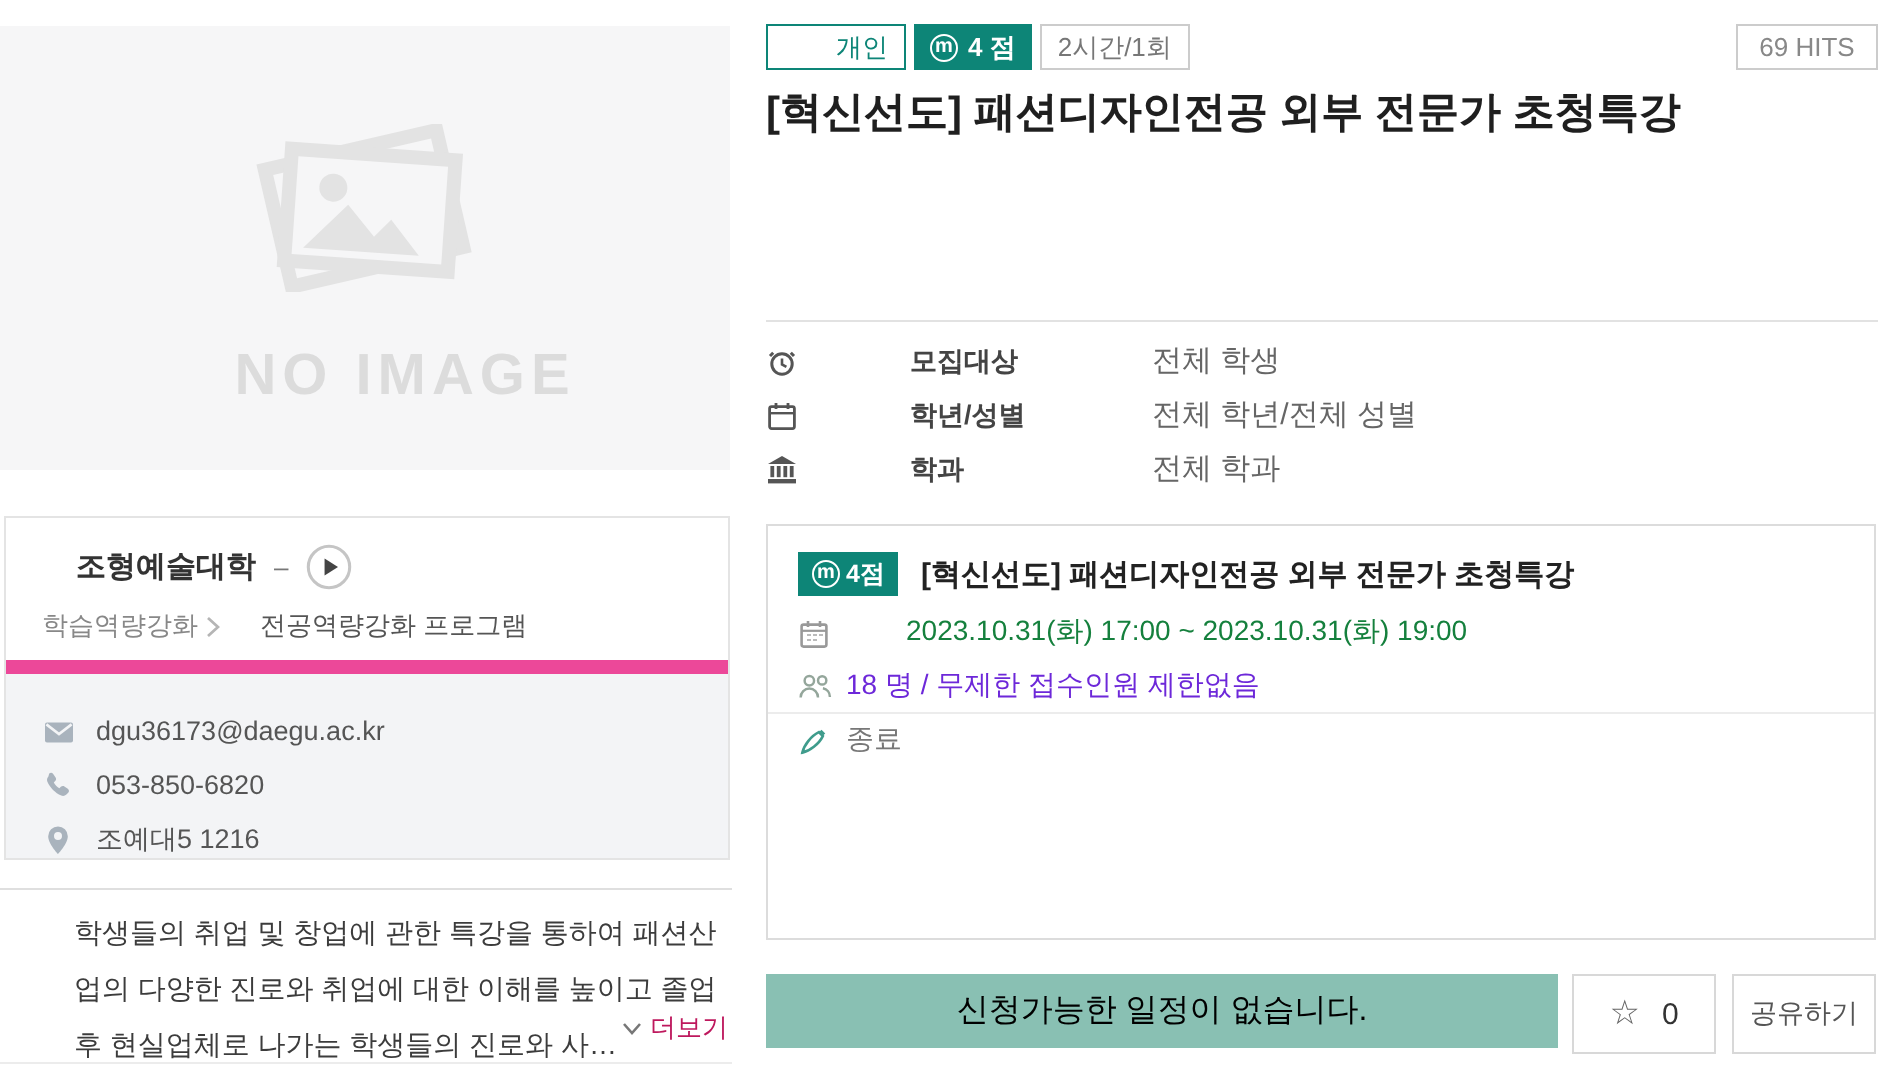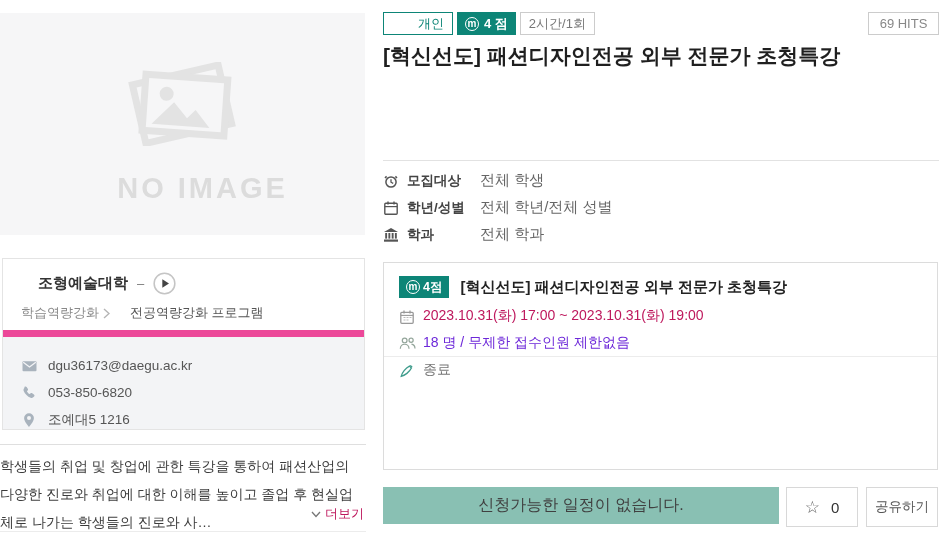--- a/index.html
+++ b/index.html
@@ -19,59 +19,59 @@
   .play-btn { width:23px; height:23px; cursor:pointer; display:inline-flex; }
   .breadcrumb { margin-top:9px; display:flex; align-items:center; font-size:13px; }
   .crumb-parent { color:#888; cursor:pointer; }
   .crumb-sep { margin:0 6px 0 4px; display:inline-flex; }
   .crumb-child { color:#555; margin-left:14px; cursor:pointer; }
   .org-contacts { position:absolute; left:0; right:0; top:71px; bottom:0; background:#f3f4f6; border-top:7px solid #ec4899; padding:15px 18px 0 18px; }
   .contact-row { display:flex; align-items:center; height:27px; font-size:13.5px; color:#555; }
   .contact-row .cicon { width:17px; height:16px; margin-right:10px; display:inline-flex; }
 
   .description { position:absolute; left:0; top:444px; width:366px; height:88px; border-top:1px solid #dfdfdf; border-bottom:1px solid #ececec; padding-top:7px; }
-  .description p { font-size:14px; line-height:28px; color:#3c3c3c; }
+  .description p { font-size:14px; line-height:28px; color:#3c3c3c;padding-left:37px; }
   .more-btn { position:absolute; right:2px; bottom:8px; font-size:13px; color:#be185d; cursor:pointer; display:inline-flex; align-items:center; }
   .more-btn svg { margin-right:4px; }
 
   
   .badge-row { position:absolute; left:383px; top:12px; display:flex; }
   .badge { display:inline-flex; align-items:center; justify-content:center; height:23px; padding:0 8px; font-size:13px; margin-right:4px; }
   .badge.outline-teal { border:1px solid #0d8577; color:#0d8577; background:#fff;padding-left:34px; }
   .badge.filled-teal { background:#0d8577; color:#fff; font-weight:bold; }
   .badge.outline-gray { border:1px solid #ccc; color:#777; background:#fff; }
   .m-circle { display:inline-flex; align-items:center; justify-content:center; width:14px; height:14px; border:1px solid #fff; border-radius:50%; font-size:10px; font-weight:bold; margin-right:5px; line-height:1; }
   .hits-badge { position:absolute; left:868px; top:12px; width:71px; height:23px; border:1px solid #ccc; color:#888; font-size:13px; display:flex; align-items:center; justify-content:center; }
 
   .page-title { position:absolute; left:383px; top:42px; width:556px; font-size:21px; font-weight:bold; color:#1f1f1f; }
 
   .divider-1 { position:absolute; left:383px; top:160px; width:556px; border-top:1px solid #e2e2e2; }
 
   .info-rows { position:absolute; left:383px; top:167px; width:556px; }
-  .info-row { display:flex; align-items:center; height:27px; }
+  .info-row { display:flex; align-items:center; height:27px;gap:48px; }
   .info-row .iicon { width:17px; height:16px; display:inline-flex; }
   .info-label { font-size:13.5px; font-weight:bold; color:#444; margin-left:7px; width:73px; }
   .info-value { font-size:15px; color:#666; }
 
   
   .schedule-box { position:absolute; left:383px; top:262px; width:555px; height:208px; border:1px solid #dcdcdc; background:#fff; }
   .sch-inner { padding:13px 15px 0 15px; }
   .sch-header { display:flex; align-items:center; }
   .sch-badge { background:#0d8577; color:#fff; font-size:12.5px; font-weight:bold; height:22px; padding:0 7px; display:inline-flex; align-items:center; }
   .sch-badge .m-circle { border-color:#fff; margin-right:3px; }
   .sch-title { font-size:15px; font-weight:bold; color:#222; margin-left:11px; }
   .sch-row { display:flex; align-items:center; margin-top:9px; font-size:14px; }
   .sch-row .sicon { width:17px; height:15px; margin-right:7px; display:inline-flex; }
-  .sch-period { color:#be185d; }
+  .sch-period { color:#15803d;gap:30px; }
   .sch-capacity { color:#6d28d9; }
   .sch-status { color:#777; }
   .sch-divider { position:absolute; left:0; right:0; top:93px; border-top:1px solid #ececec; }
 
   
-  .main-btn { position:absolute; left:383px; top:487px; width:396px; height:37px; background:#89c0b3; border:none; color:#404040; font-size:16px; font-family:inherit; cursor:pointer; }
+  .main-btn { position:absolute; left:383px; top:487px; width:396px; height:37px; background:#89c0b3; border:none; color:#000000; font-size:16px; font-family:inherit; cursor:pointer; }
   .fav-box { position:absolute; left:786px; top:487px; width:72px; height:40px; background:#fff; border:1px solid #d8d8d8; display:flex; align-items:center; justify-content:center; cursor:pointer; }
   .fav-star { font-size:17px; color:#666; margin-right:11px; font-family:"DejaVu Sans",sans-serif; }
   .fav-count { font-size:15px; color:#333; }
   .share-btn { position:absolute; left:866px; top:487px; width:72px; height:40px; background:#fff; border:1px solid #d8d8d8; color:#555; font-size:13.5px; font-family:inherit; cursor:pointer; }
 </style>
 </head>
 <body>
 
 <div class="page">
 

